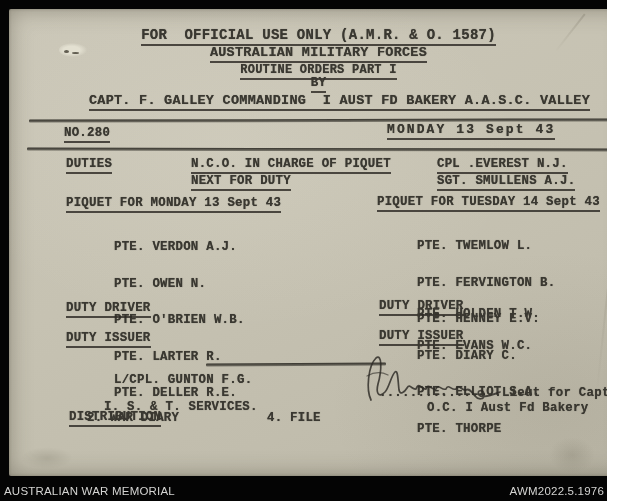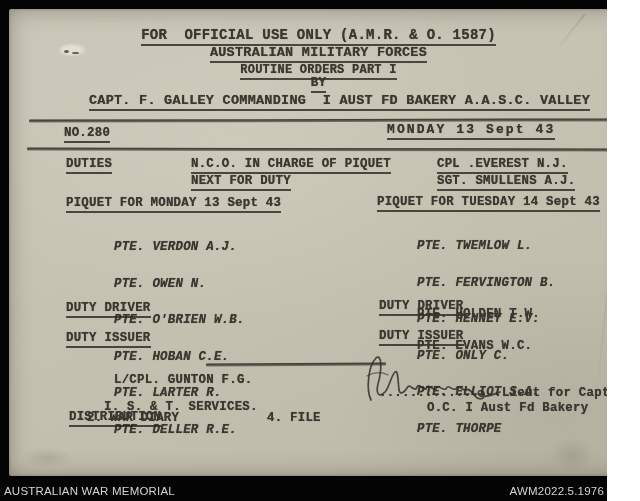--- a/index.html
+++ b/index.html
@@ -23,21 +23,21 @@
     letter-spacing:0.25px; font-size:12.4px;
     text-shadow:0 0 0.7px rgba(52,50,44,0.85);
   }
   .center{ left:0; width:619px; text-align:center; }
   .u{ display:inline-block; border-bottom:2px solid rgba(45,42,36,0.82); padding-bottom:1.5px; }
   .rule{
     position:absolute; height:2.8px;
     background:linear-gradient(to bottom, rgba(40,38,32,0.92), rgba(40,38,32,0.5));
     border-radius:1px;
   }
-  .names{ line-height:12.15px;font-style:italic; }
+  .names{ line-height:12.15px; }
   .names div{ height:12.15px; }
   .hole{
     position:absolute; left:50px; top:34px; width:28px; height:14px; border-radius:50%;
     background:radial-gradient(ellipse at 45% 50%, #e3e0d1 0 38%, rgba(227,224,209,0) 72%);
   }
   .speck{ position:absolute; background:#413c31; border-radius:50%; opacity:0.8; }
   .crease{
     position:absolute; background:linear-gradient(to bottom, rgba(90,84,68,0.22), rgba(90,84,68,0));
   }
   .smudge{
@@ -84,31 +84,30 @@
     <div class="t" style="left:182px;top:149px;"><span class="u">N.C.O. IN CHARGE OF PIQUET</span></div>
     <div class="t" style="left:428px;top:149px;"><span class="u">CPL .EVEREST N.J.</span></div>
     <div class="t" style="left:182px;top:166px;"><span class="u">NEXT FOR DUTY</span></div>
     <div class="t" style="left:428px;top:166px;"><span class="u">SGT. SMULLENS A.J.</span></div>
 
     <div class="t" style="left:57px;top:188px;"><span class="u">PIQUET FOR MONDAY 13 Sept 43</span></div>
     <div class="t names" style="left:105px;top:208px;">
       <div>PTE. VERDON A.J.</div>
       <div>PTE. OWEN N.</div>
       <div>PTE. O'BRIEN W.B.</div>
-      <div>PTE. HOBAN C.E.</div>
       <div>PTE. LARTER R.</div>
       <div>PTE. DELLER R.E.</div>
     </div>
 
     <div class="t" style="left:368px;top:187px;"><span class="u">PIQUET FOR TUESDAY 14 Sept 43</span></div>
     <div class="t names" style="left:408px;top:207px;">
       <div>PTE. TWEMLOW L.</div>
       <div>PTE. FERVINGTON B.</div>
       <div>PTE. HENNEY E.V.</div>
-      <div>PTE. ONLY C.</div>
+      <div>PTE. DIARY C.</div>
       <div>PTE. ELLIOT S.A.</div>
       <div>PTE. THORPE</div>
     </div>
 
     <div class="t" style="left:57px;top:293px;"><span class="u">DUTY DRIVER</span></div>
     <div class="t" style="left:57px;top:323px;"><span class="u">DUTY ISSUER</span></div>
     <div class="t" style="left:105px;top:333px;margin-top:32px;">L/CPL. GUNTON F.G.</div>
 
     <div class="t" style="left:370px;top:291px;"><span class="u">DUTY DRIVER</span></div>
     <div class="t" style="left:408px;top:299px;">PTE. HOLDEN T.W.</div>

